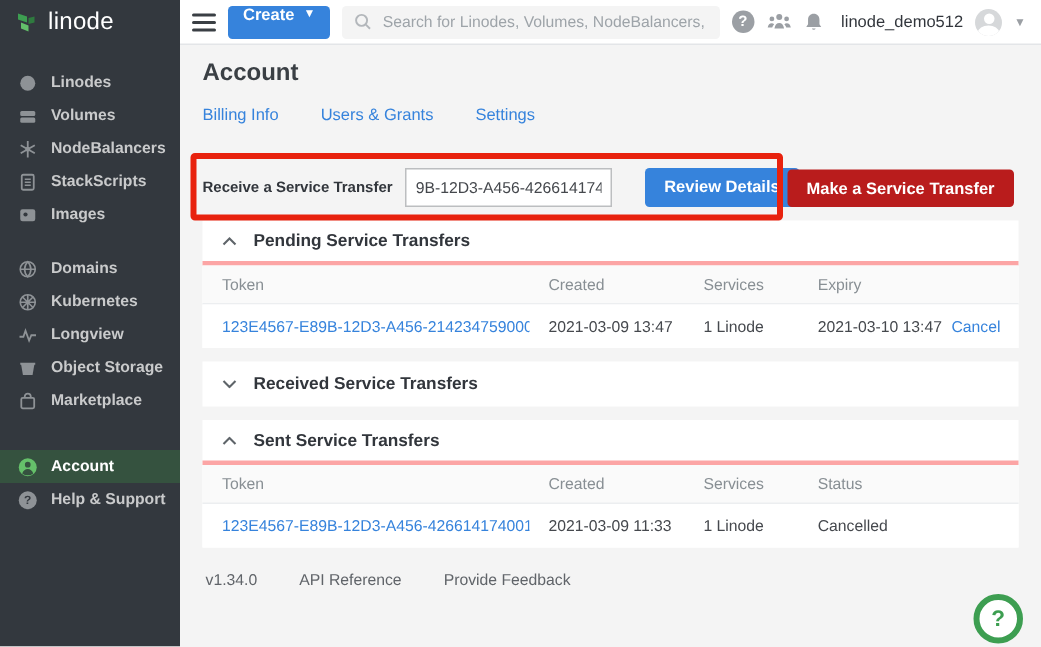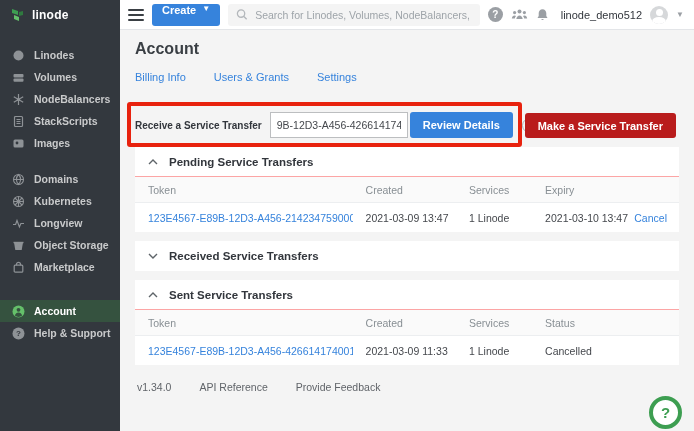--- a/index.html
+++ b/index.html
@@ -4,21 +4,21 @@
 <style>
   * { margin:0; padding:0; box-sizing:border-box; }
   html,body { width:694px; height:431px; }
   body { font-family:"Liberation Sans","DejaVu Sans",sans-serif; background:#f4f4f4; overflow:hidden; }
   .app { position:relative; width:694px; height:431px; }
 
   
   .sidebar { position:absolute; left:0; top:0; width:120px; height:431px; background:#33383e; z-index:5; }
   .logo { display:flex; align-items:center; gap:6px; height:30px; padding-left:10px; }
   .logo-mark { width:16px; height:16px; }
-  .logo-text { color:#fff; font-size:12px; font-weight:bold; letter-spacing:.2px; }
+  .logo-text { color:#fff; font-size:16px; font-weight:normal; letter-spacing:.2px; }
   .nav-group { margin-top:14px; }
   .nav-item { display:flex; align-items:center; gap:9px; height:22px; padding-left:12px; cursor:pointer; }
   .nav-item .nicon { width:13px; height:13px; flex:0 0 13px; display:flex; align-items:center; justify-content:center; }
   .nav-item .nlabel { color:#c9cacb; font-size:10.5px; font-weight:bold; white-space:nowrap; }
   .nav-item.active { background:#35523f; }
   .nav-item.active .nlabel { color:#fff; }
   .nav-group.bottom { margin-top:22px; }
 
   
   .topbar { position:absolute; left:120px; top:0; width:574px; height:30px; background:#fff;
@@ -48,33 +48,33 @@
           padding:10px 15px 0 15px; }
   .page-title { font-size:16px; font-weight:bold; color:#3a3f44; }
   .tabs { display:flex; gap:28px; margin-top:13px; }
   .tab { font-size:11px; color:#3683dc; padding-bottom:7px; cursor:pointer; }
   .tab.active { color:#32363c; font-weight:bold; border-bottom:2px solid #3683dc; }
 
   .transfer-row { margin-top:22px; display:flex; align-items:center; height:26px; position:relative; }
   .transfer-label { font-size:10px; font-weight:bold; color:#32363c; white-space:nowrap; }
   .token-input { margin-left:8px; width:138px; height:26px; border:1px solid #bcbec0; border-radius:0;
                  background:#fff; font-size:10.5px; color:#45484d; padding:0 6px; font-family:inherit; outline:none; }
-  .review-btn { margin-left:2px; height:26px; background:#3683dc; color:#fff; border:none; border-radius:3px;
+  .review-btn { margin-left:22px; height:26px; background:#3683dc; color:#fff; border:none; border-radius:3px;
                 font-size:11px; font-weight:bold; padding:5px 13px; cursor:pointer; font-family:inherit; }
   .q-icon { margin-left:9px; width:15px; height:15px; border-radius:50%; border:1.5px solid #aeb2b6; color:#aeb2b6;
             font-size:9.5px; font-weight:bold; display:flex; align-items:center; justify-content:center; }
   .make-btn { position:absolute; right:3px; top:1px; height:25px; background:#b91c1c; color:#fff; border:none;
               border-radius:3px; font-size:11px; font-weight:bold; padding:0 13px; cursor:pointer; font-family:inherit; }
   .red-annotation { position:absolute; left:-8px; top:-10px; width:395px; height:45px;
                     border:4px solid #e8220e; border-radius:3px; pointer-events:none; z-index:9; }
 
   
   .card { background:#fff; margin-top:9px; }
   .sec-header { display:flex; align-items:center; gap:11px; height:30px; padding-left:13px; cursor:pointer;
-                border-bottom:1px solid #fca5a5; }
+                border-bottom:3px solid #fca5a5; }
   .sec-chevron { color:#5e6469; display:flex; }
   .sec-title { font-size:11.5px; font-weight:bold; color:#32363c; }
   .tbl-head { display:grid; background:#fafafa; height:26px; align-items:center;
               border-bottom:1px solid #eceef0; color:#888f94; font-size:10.5px; }
   .tbl-row { display:grid; height:29px; align-items:center; font-size:10.5px; color:#45484d; background:#fff; }
   .cols-pending { grid-template-columns:40% 19% 14% 18% 9%; }
   .cols-sent { grid-template-columns:40% 19% 14% 27%; }
   .cell { padding-left:13px; white-space:nowrap; overflow:hidden; }
   .token-link { color:#3683dc; text-decoration:none; cursor:pointer; }
   .cancel-link { color:#3683dc; text-decoration:none; cursor:pointer; padding-right:12px; text-align:right; display:block; }

